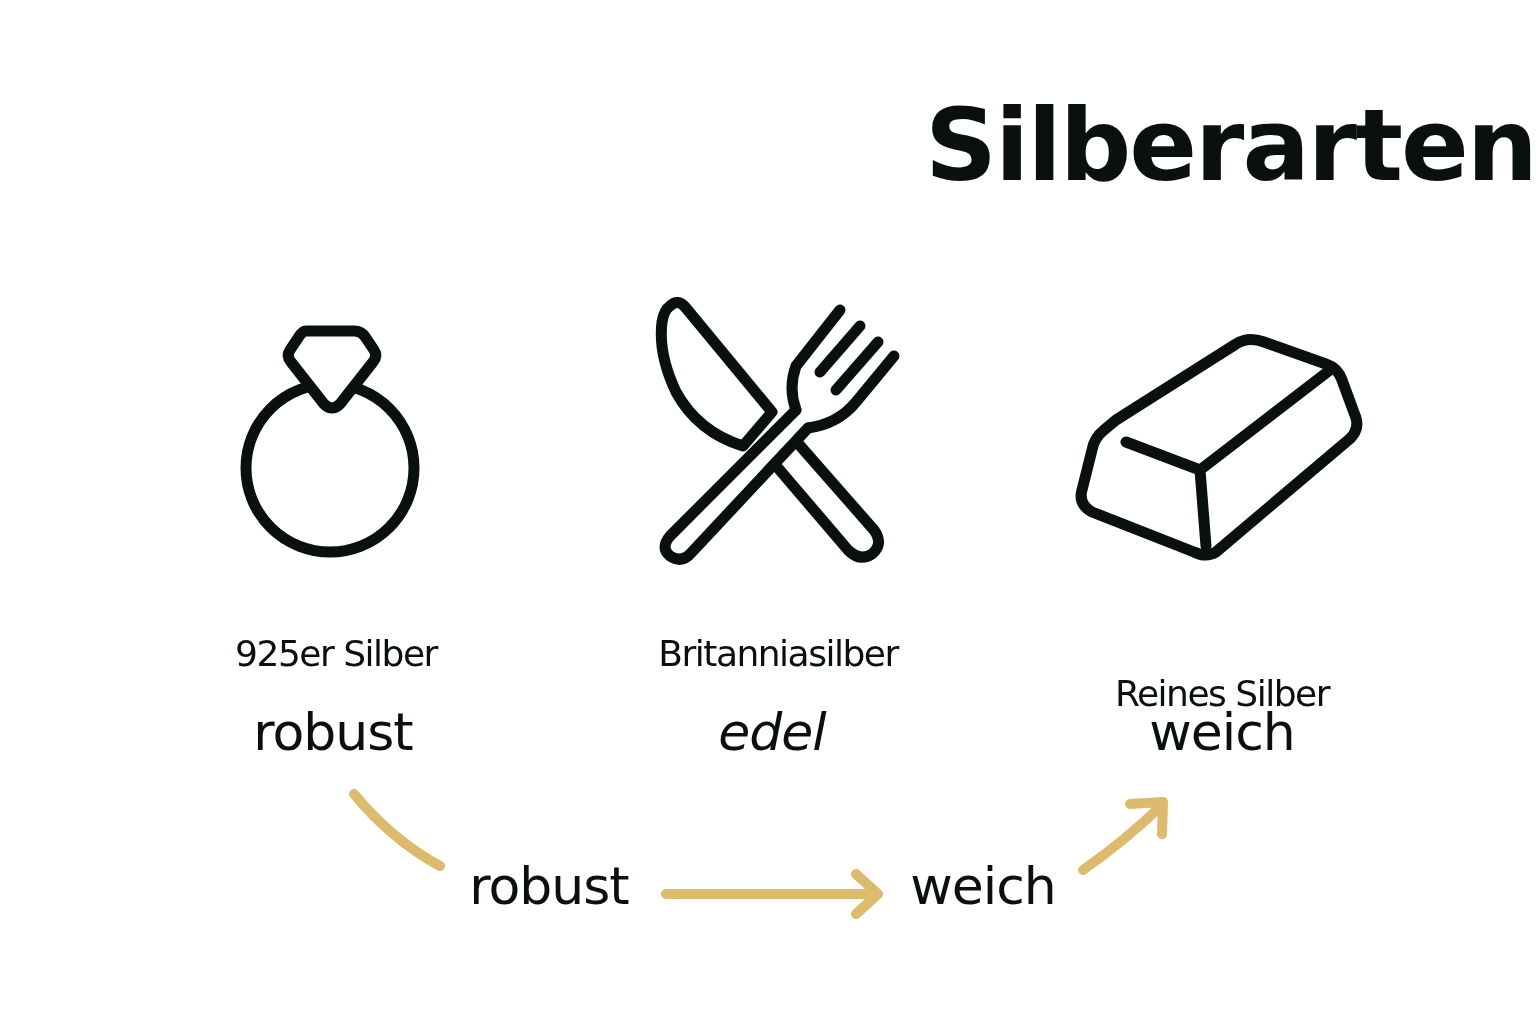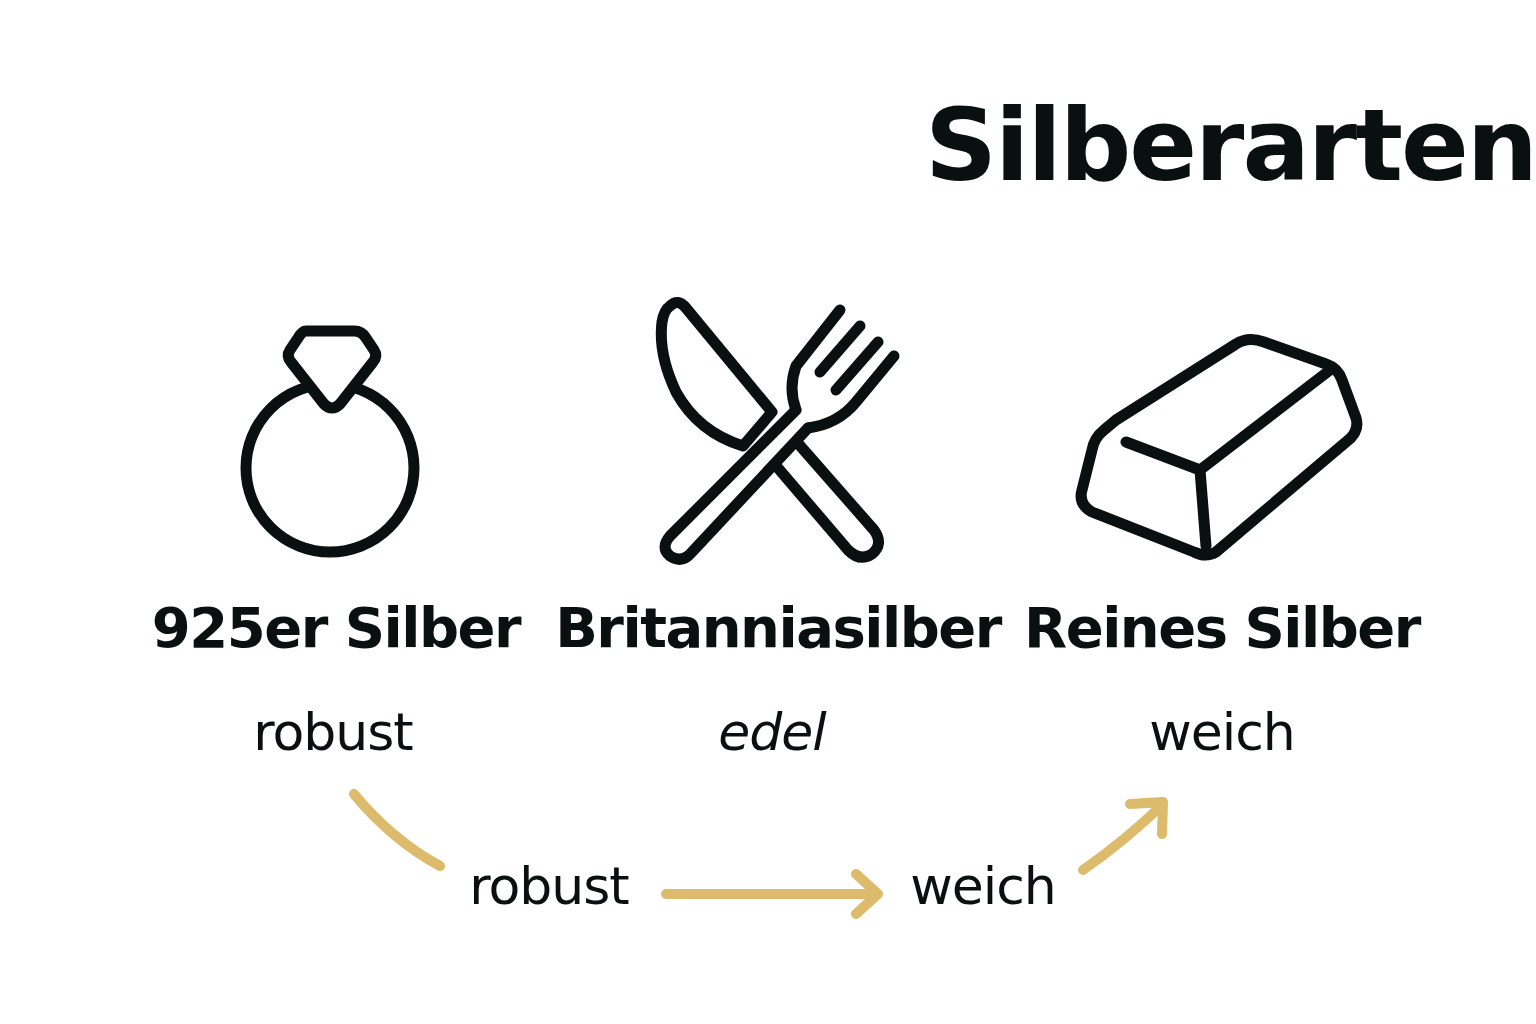--- a/index.html
+++ b/index.html
@@ -34,24 +34,24 @@
       overflow: visible;
     }
     .label {
       position: absolute;
       text-align: center;
       white-space: nowrap;
       transform: translateX(-50%);
       line-height: 1;
     }
     .name {
-      font-size: 56px;
-      font-weight: bold;
+      font-size: 36px;
+      font-weight: normal;
       letter-spacing: -1.5px;
-      top: 600px;
+      top: 636px;
     }
     .trait {
       font-size: 52px;
       letter-spacing: -1px;
       top: 706px;
     }
     .flow {
       font-size: 52px;
       letter-spacing: -1px;
       top: 860px;
@@ -91,21 +91,21 @@
 
 <div class="icon" style="left:1076px; top:326px;">
   <svg width="290" height="236" viewBox="0 0 290 236">
     <path d="M28 104 Q18 112 16 124 L6 164 Q2 178 16 186 L118 226 Q130 232 140 226 L270 116 Q284 106 280 92 L266 54 Q262 42 250 38 L188 16 Q172 10 160 18 L40 94 Z" fill="none" stroke="#0a0f10" stroke-width="11" stroke-linejoin="round"></path>
     <path d="M50 116 L124 144 L254 44 M124 144 L130 220" fill="none" stroke="#0a0f10" stroke-width="11" stroke-linecap="round" stroke-linejoin="round"></path>
   </svg>
 </div>
 
 <div class="label name" style="left:336px;">925er Silber</div>
 <div class="label name" style="left:778px;">Britanniasilber</div>
-<div class="label name" style="left:1222px;">Reines Silber</div>
+<div class="label name" style="left:1222px;margin-top:40px;">Reines Silber</div>
 
 <div class="label trait" style="left:333px;">robust</div>
 <div class="label trait" style="left:772px;font-style:italic;">edel</div>
 <div class="label trait" style="left:1222px;">weich</div>
 
 <div class="label flow" style="left:549px;">robust</div>
 <div class="label flow" style="left:983px;">weich</div>
 
 <svg class="arrows" width="1536" height="1024" viewBox="0 0 1536 1024">
   <g fill="none" stroke="#dcbb6c" stroke-width="10" stroke-linecap="round" stroke-linejoin="round">

